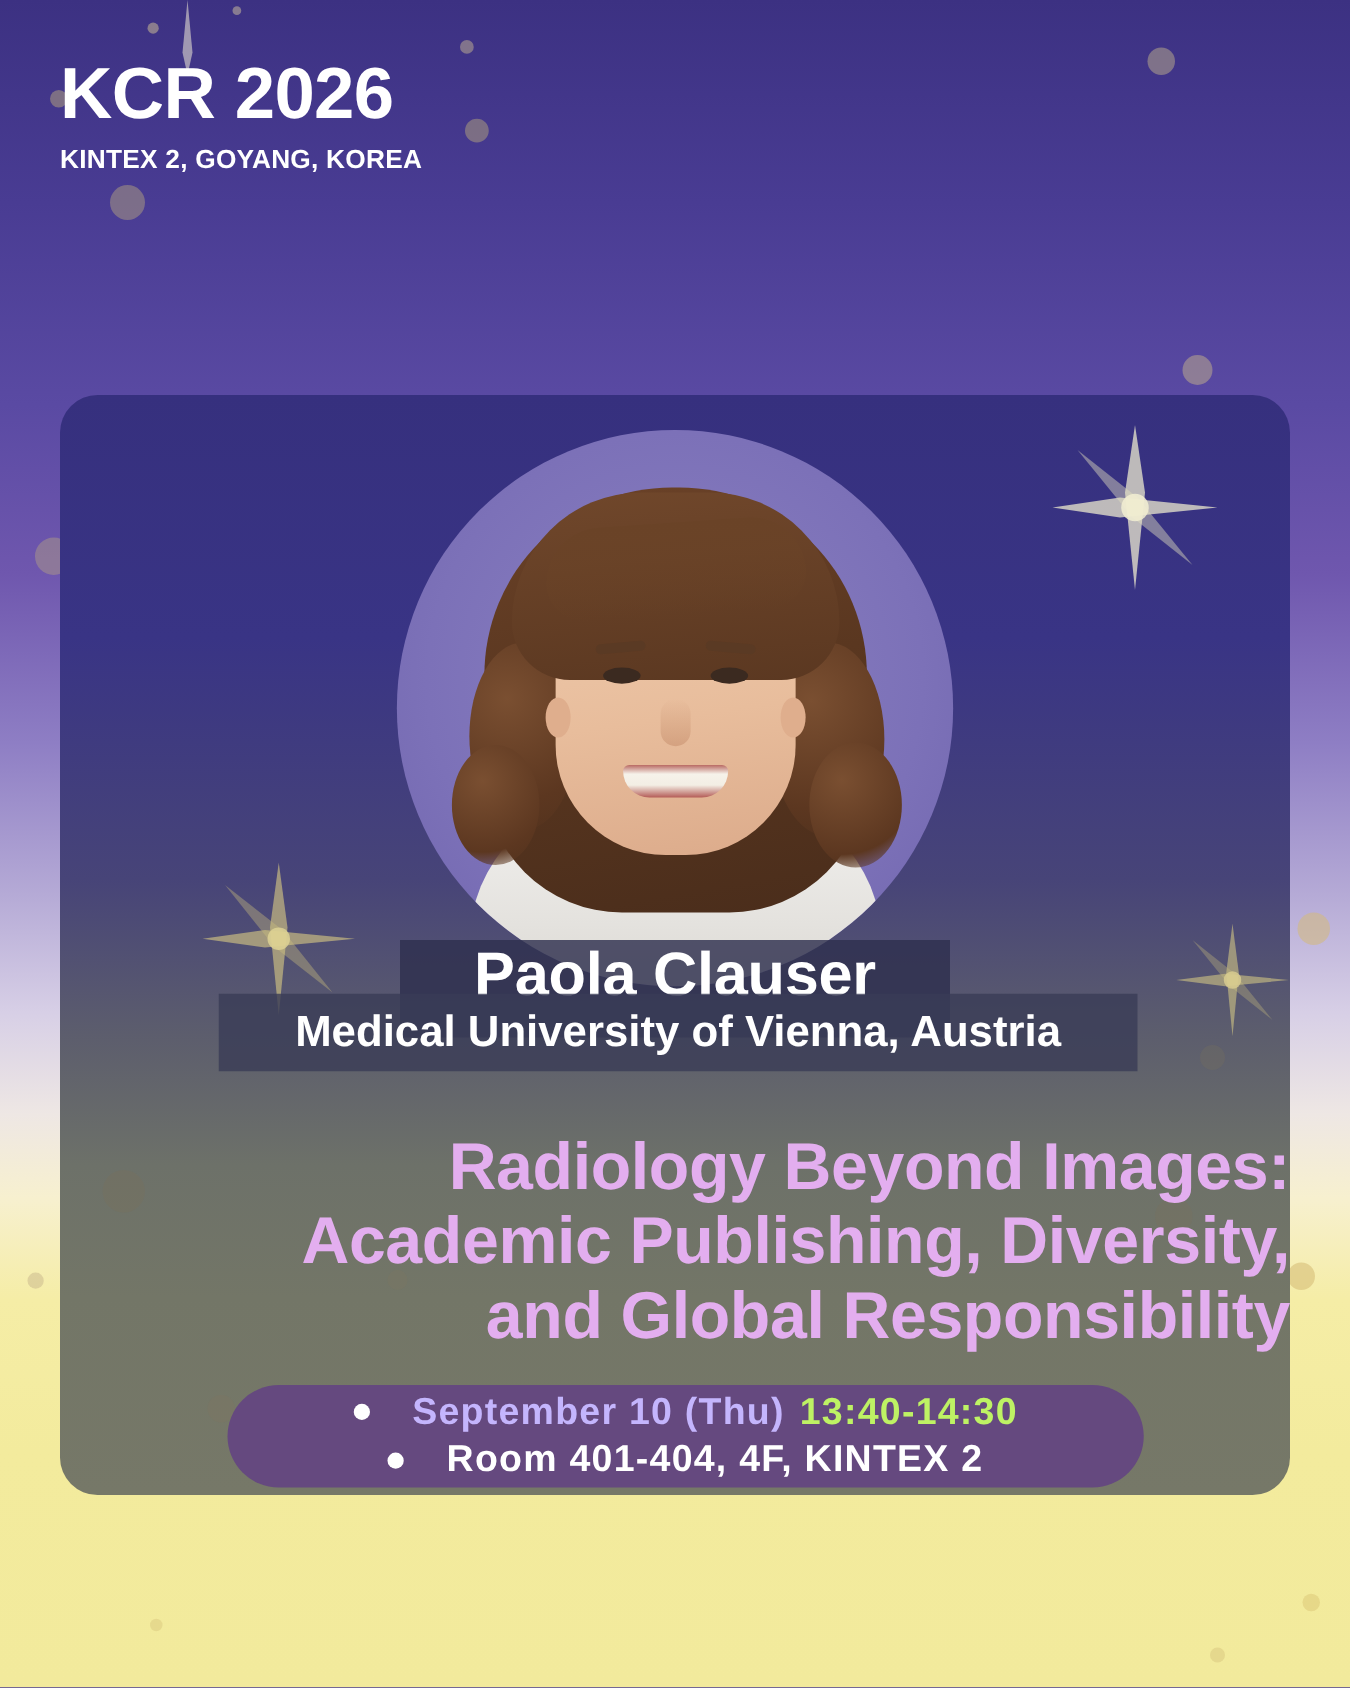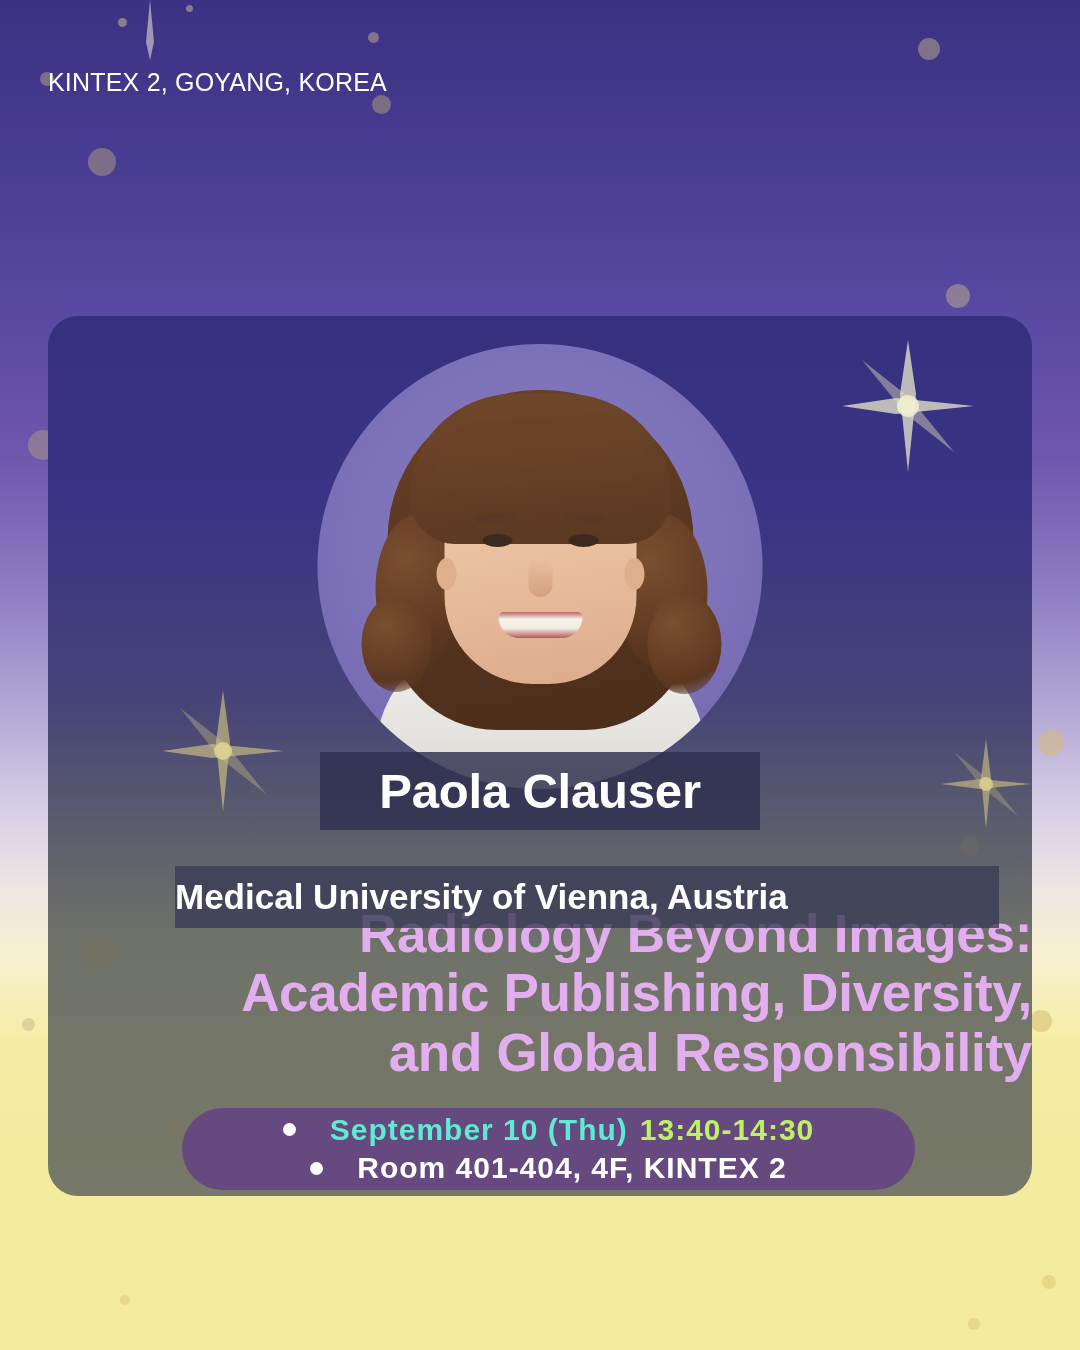--- a/index.html
+++ b/index.html
@@ -29,22 +29,22 @@
   .dot{position:absolute;border-radius:50%;pointer-events:none;}
   
   .sparkle{position:absolute;pointer-events:none;}
   
   #logo{position:absolute;left:48px;top:46px;z-index:6;}
   #logo .l1{
     font-size:58px;font-weight:700;color:#ffffff;letter-spacing:-0.5px;
     line-height:1.0;white-space:nowrap;
   }
   #logo .l2{
-    font-size:25px;font-weight:400;color:#ffffff;letter-spacing:0.2px;
-    margin-top:22px;white-space:nowrap;
+    font-size:21px;font-weight:700;color:#ffffff;letter-spacing:0.2px;
+    margin-top:12px;white-space:nowrap;
   }
   
   #head-title{
     position:absolute;left:0;right:0;top:188px;text-align:center;z-index:6;
     font-size:63px;font-weight:700;color:#f7f09b;letter-spacing:-0.5px;
     white-space:nowrap;
   }
   
   #card{
     position:absolute;left:48px;top:316px;width:984px;height:880px;
@@ -113,29 +113,29 @@
   .p-ear{position:absolute;top:214px;width:20px;height:32px;border-radius:50%;
     background:#dfae8d;}
   .p-ear.left{left:50%;margin-left:-104px;}
   .p-ear.right{left:50%;margin-left:84px;}
   .p-curl{position:absolute;border-radius:50%;
     background:radial-gradient(circle at 35% 30%, #7a4f31 0%, #5c3720 70%, rgba(74,45,27,0) 100%);}
   
   #name-bar{
     position:absolute;left:320px;top:752px;width:440px;height:78px;
     background:rgba(46,48,78,0.82);z-index:5;
-    display:flex;align-items:center;justify-content:center;
+    display:flex;align-items:flex-start;justify-content:center;
   }
   #name-bar .txt{
     font-size:49px;font-weight:700;color:#ffffff;white-space:nowrap;letter-spacing:-0.2px;
   }
   #affil-bar{
-    position:absolute;left:175px;top:866px;width:824px;height:62px;
+    position:absolute;left:175px;top:795px;width:735px;height:62px;
     background:rgba(58,60,86,0.80);z-index:5;
-    display:flex;align-items:center;
+    display:flex;align-items:center;justify-content:center;
   }
   #affil-bar .txt{
     font-size:35px;font-weight:700;color:#ffffff;white-space:nowrap;
   }
   
   #lecture-title{
     position:absolute;left:0;right:0;top:904px;text-align:right;z-index:5;
     color:#e3aeef;font-size:53px;font-weight:700;line-height:1.12;
     letter-spacing:-0.3px;
   }
@@ -149,21 +149,21 @@
   #schedule-pill .rows{width:100%;}
   #schedule-pill .row{
     display:flex;align-items:center;justify-content:center;
     font-size:30px;font-weight:700;line-height:1.28;letter-spacing:1px;
     white-space:nowrap;
   }
   #schedule-pill .bullet{
     width:13px;height:13px;border-radius:50%;background:#ffffff;
     display:inline-block;margin-right:34px;flex:none;
   }
-  .s-date{color:#5eead4;}
+  .s-date{color:#c4b5fd;}
   .s-time{color:#bef264;margin-left:12px;}
   .s-room{color:#ffffff;}
   
   #footer-tagline{
     position:absolute;left:0;right:0;top:1248px;text-align:center;z-index:6;
     font-size:51px;font-weight:700;color:#ffffff;letter-spacing:-0.5px;
     white-space:nowrap;
     text-shadow:0 3px 7px rgba(150,140,70,0.45);
   }
 </style>
@@ -271,18 +271,19 @@
   </div>
 
   <div id="name-bar">
     <span class="txt">Paola Clauser</span>
   </div>
   <div id="affil-bar">
     <span class="txt">Medical University of Vienna, Austria</span>
   </div>
 
   <div id="logo">
+    <div class="l1">KCR 2026</div>
     <div class="l2">KINTEX 2, GOYANG, KOREA</div>
   </div>
 
 
 
 </div>
 
 </body></html>

